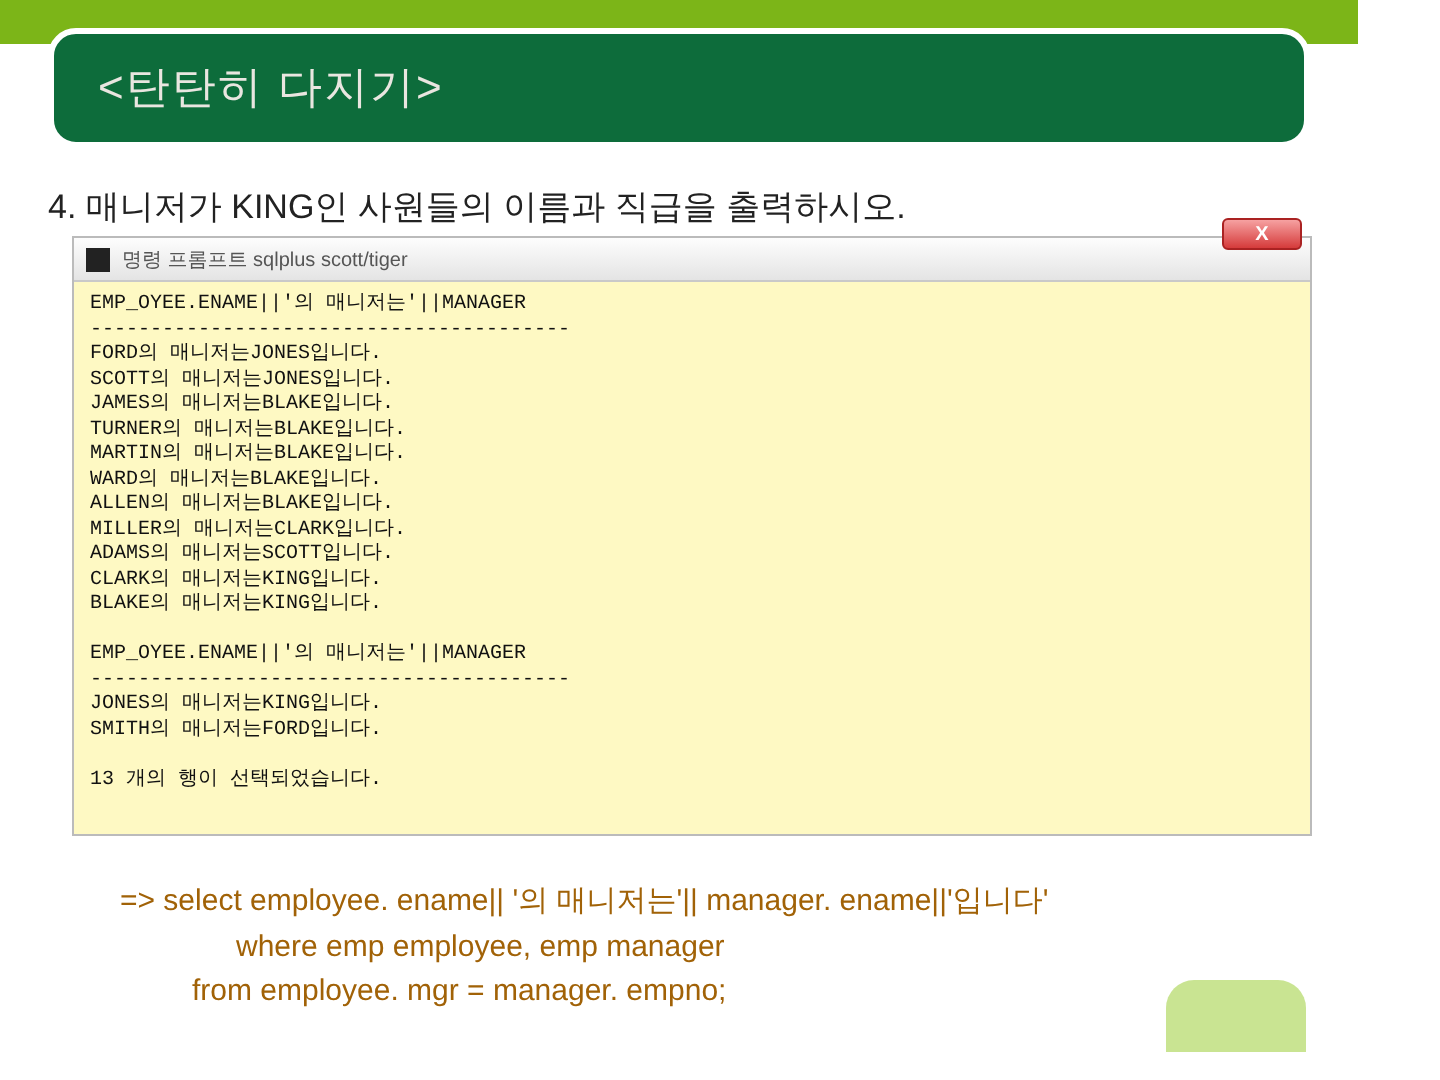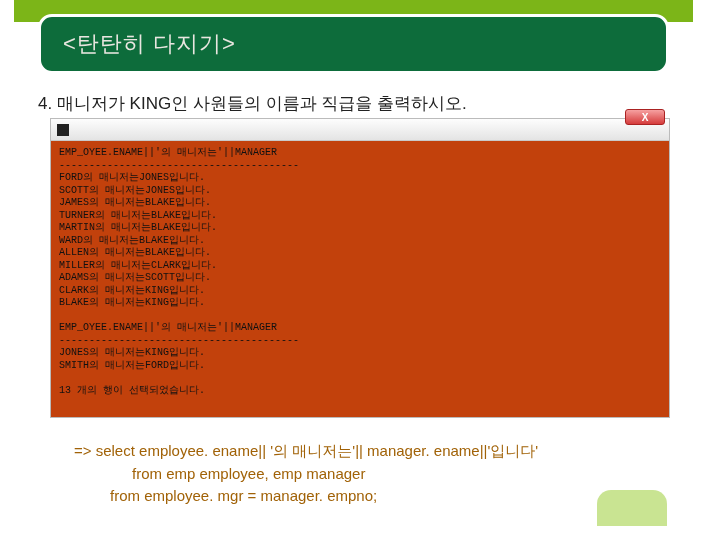--- a/index.html
+++ b/index.html
@@ -8,21 +8,20 @@
     height: 540px;
     background: #fff;
     font-family: "Malgun Gothic", "Apple SD Gothic Neo", Arial, sans-serif;
     position: relative;
     overflow: hidden;
   }
   .slide {
     width: 679px;
     height: 540px;
     position: relative;
-    margin-left: 14px;
   }
   .top-green-bar {
     position: absolute;
     top: 0; left: 0;
     width: 100%;
     height: 22px;
     background: #7cb518;
   }
   .title-box {
     position: absolute;
@@ -89,21 +88,21 @@
   }
   .term-body {
     padding: 6px 8px;
     font-family: "Courier New", Consolas, monospace;
     font-size: 10px;
     line-height: 1.25;
     color: #111;
     white-space: pre;
     height: calc(100% - 22px);
     overflow: hidden;
-    background:#c2410c;
+    background:#fef9c3;
   }
   .answer {
     position: absolute;
     top: 440px;
     left: 60px;
     right: 30px;
     font-size: 15px;
     line-height: 1.5;
     color: #a16207;
   }
@@ -129,20 +128,21 @@
   <div class="title-box">
     <span class="title-text">&lt;탄탄히 다지기&gt;</span>
   </div>
 
   <div class="question">4. 매니저가 KING인 사원들의 이름과 직급을 출력하시오.</div>
 
   <div class="terminal-wrap">
     <div class="term-close">X</div>
     <div class="term-titlebar">
       <span class="term-icon"></span>
+      <span class="term-title">명령 프롬프트  sqlplus scott/tiger</span>
       <span class="term-spacer"></span>
     </div>
     <div class="term-body" id="term-lines">EMP_OYEE.ENAME||'의 매니저는'||MANAGER
 ----------------------------------------
 FORD의 매니저는JONES입니다.
 SCOTT의 매니저는JONES입니다.
 JAMES의 매니저는BLAKE입니다.
 TURNER의 매니저는BLAKE입니다.
 MARTIN의 매니저는BLAKE입니다.
 WARD의 매니저는BLAKE입니다.
@@ -155,18 +155,18 @@
 EMP_OYEE.ENAME||'의 매니저는'||MANAGER
 ----------------------------------------
 JONES의 매니저는KING입니다.
 SMITH의 매니저는FORD입니다.
 
 13 개의 행이 선택되었습니다.</div>
   </div>
 
   <div class="answer">
     <div>=&gt; select employee. ename|| '의 매니저는'|| manager. ename||'입니다'</div>
-    <div class="line2">from emp employee, emp manager</div>
+    <div class="line2">where emp employee, emp manager</div>
     <div class="line3">from employee. mgr = manager. empno;</div>
   </div>
 
   <div class="bottom-accent"></div>
 </div>
 
 </body></html>

